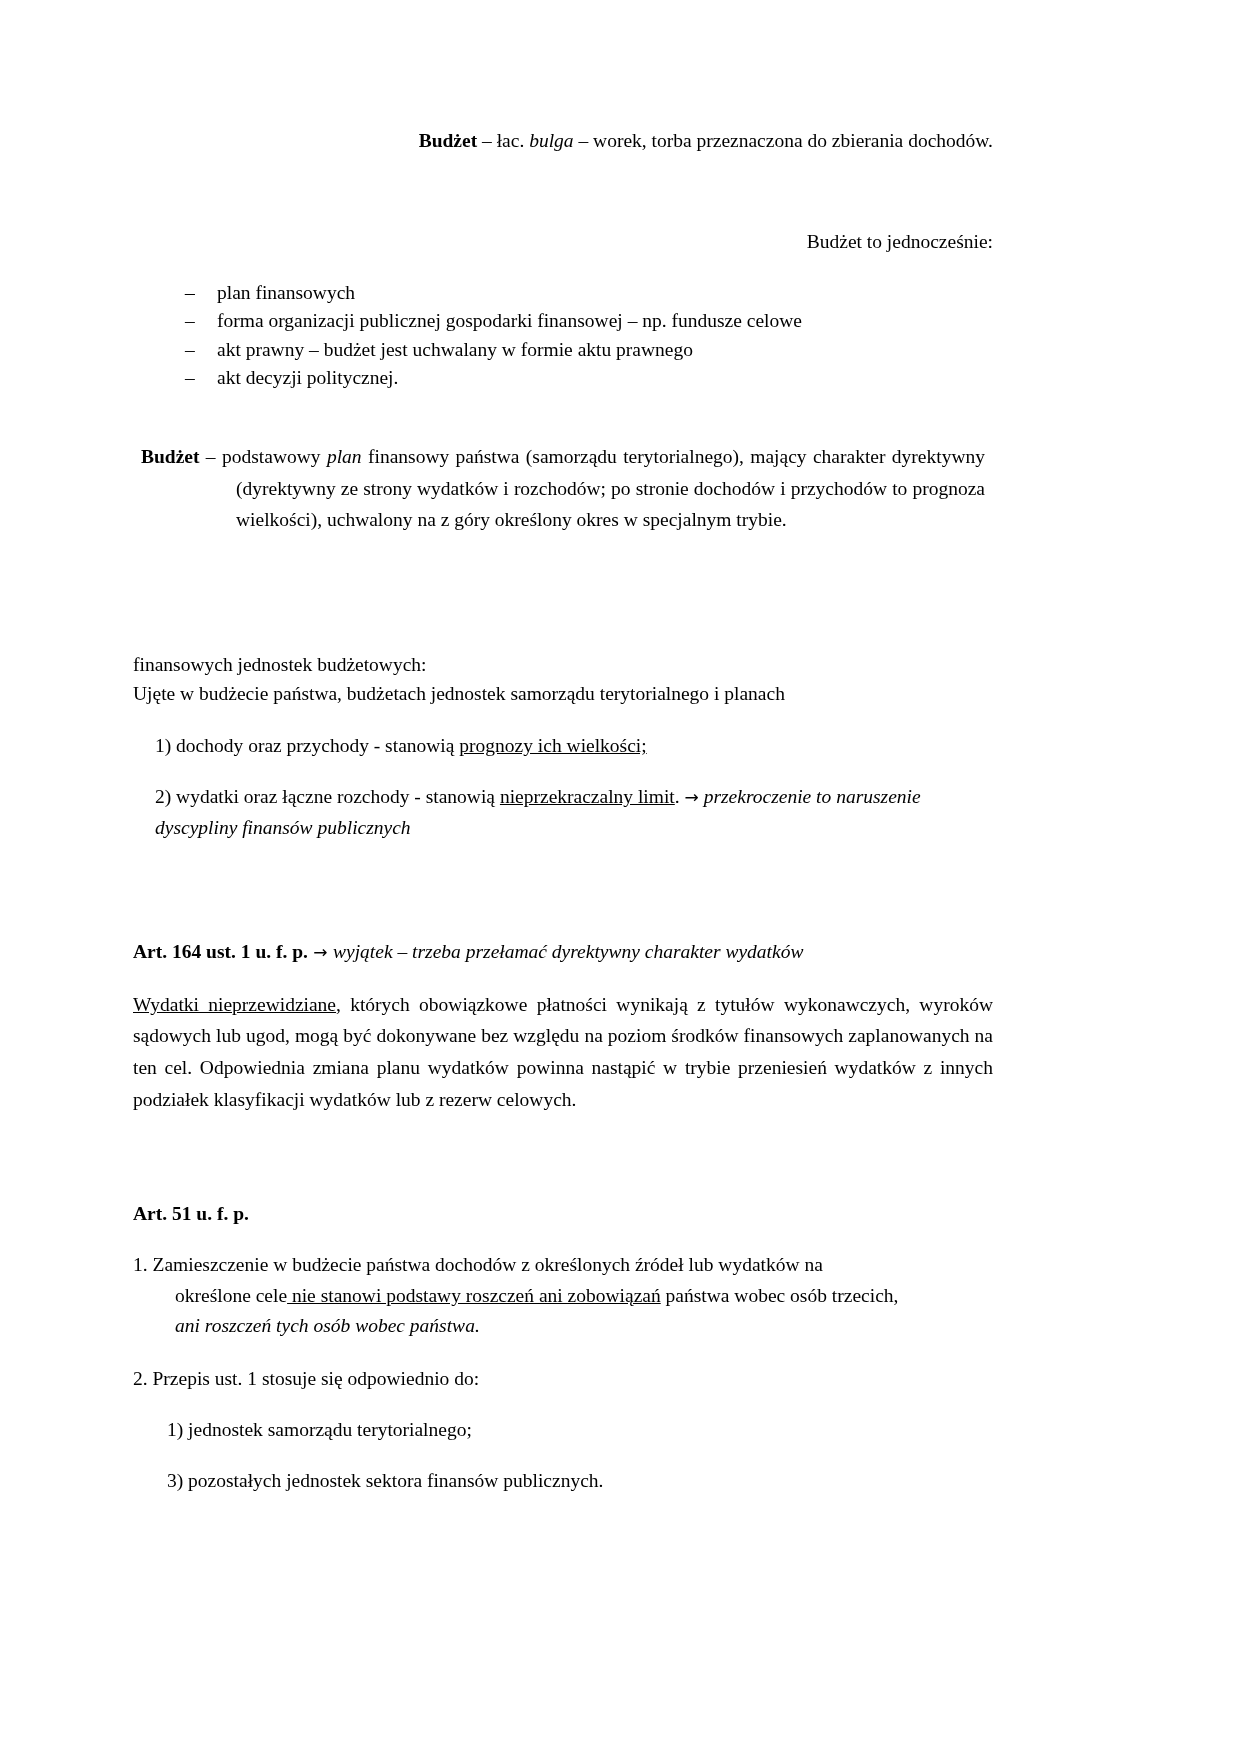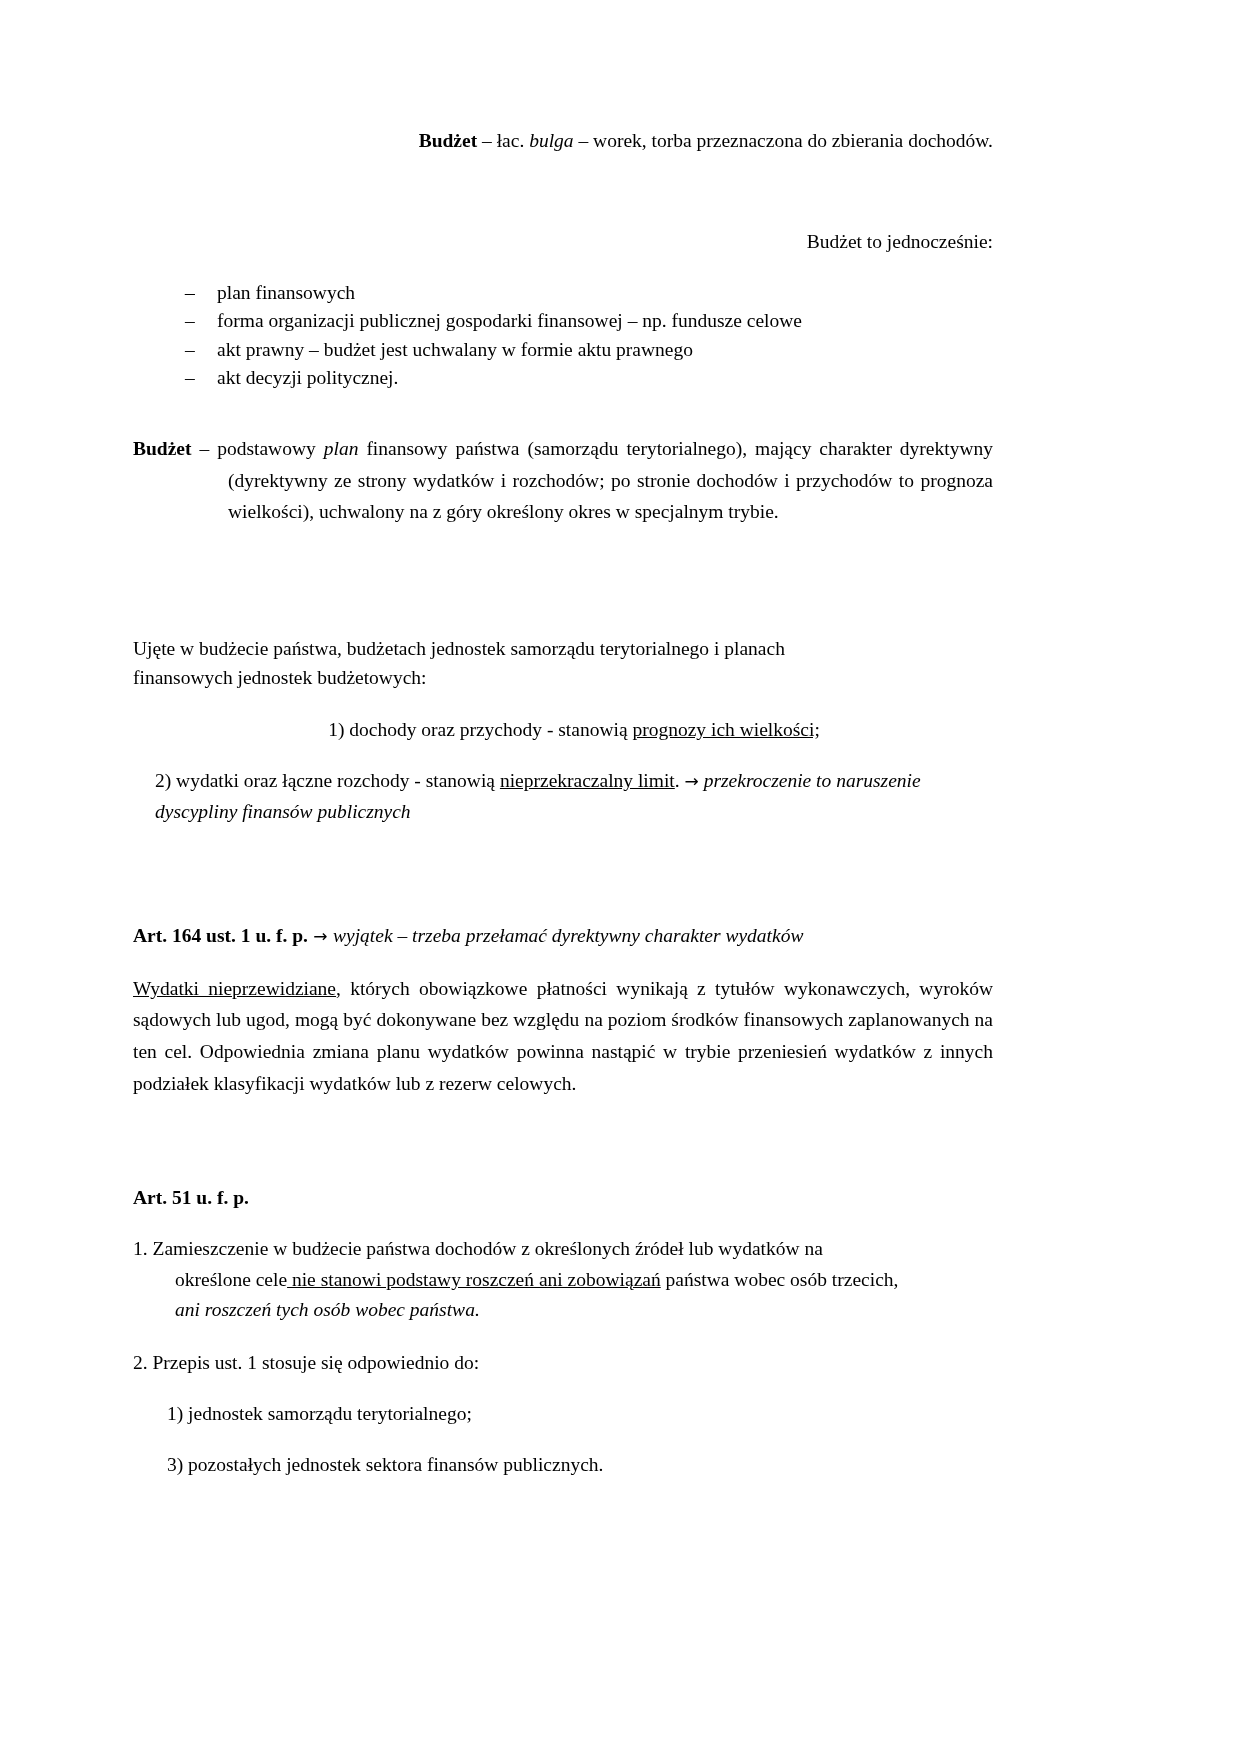--- a/index.html
+++ b/index.html
@@ -61,32 +61,31 @@
   }
   ul.dash-list li .dash {
     position: absolute;
     left: 0;
     top: 0;
   }
 
   
   .hang {
     text-align: justify;
-    margin: 0;
+    margin: 8px;
     padding-left: 95px;
     text-indent: -95px;
     line-height: 1.62;
   }
 
   
   .item {
     margin: 0;
     padding-left: 22px;
     line-height: 1.5;
-    text-align: center;
   }
   .item-2 {
     margin: 0;
     padding-left: 34px;
     line-height: 1.5;
   }
   .num-para {
     margin: 0;
     padding-left: 20px;
     text-indent: -20px;
@@ -156,22 +155,22 @@
     <p class="hang">
       <b>Budżet</b><span> – podstawowy </span><i>plan</i><span> finansowy państwa (samorządu terytorialnego), mający charakter dyrektywny (dyrektywny ze strony wydatków i rozchodów; po stronie dochodów i przychodów to prognoza wielkości), uchwalony na z góry określony okres w specjalnym trybie.</span>
     </p>
 
     <div class="gap-xl"></div>
     <div class="gap-xs"></div>
 
 
     <div class="gap-s"></div>
 
+    <p class="flow">finansowych jednostek budżetowych:</p>
     <p class="flow">Ujęte w budżecie państwa, budżetach jednostek samorządu terytorialnego i planach</p>
-    <p class="flow">finansowych jednostek budżetowych:</p>
 
     <div class="gap-s"></div>
 
     <p class="item">
       <span>1) dochody oraz przychody - stanowią </span><span class="u">prognozy ich wielkości;</span>
     </p>
 
     <div class="gap-s"></div>
 
     <p class="num-para" style="padding-left:22px;text-indent:0;">

